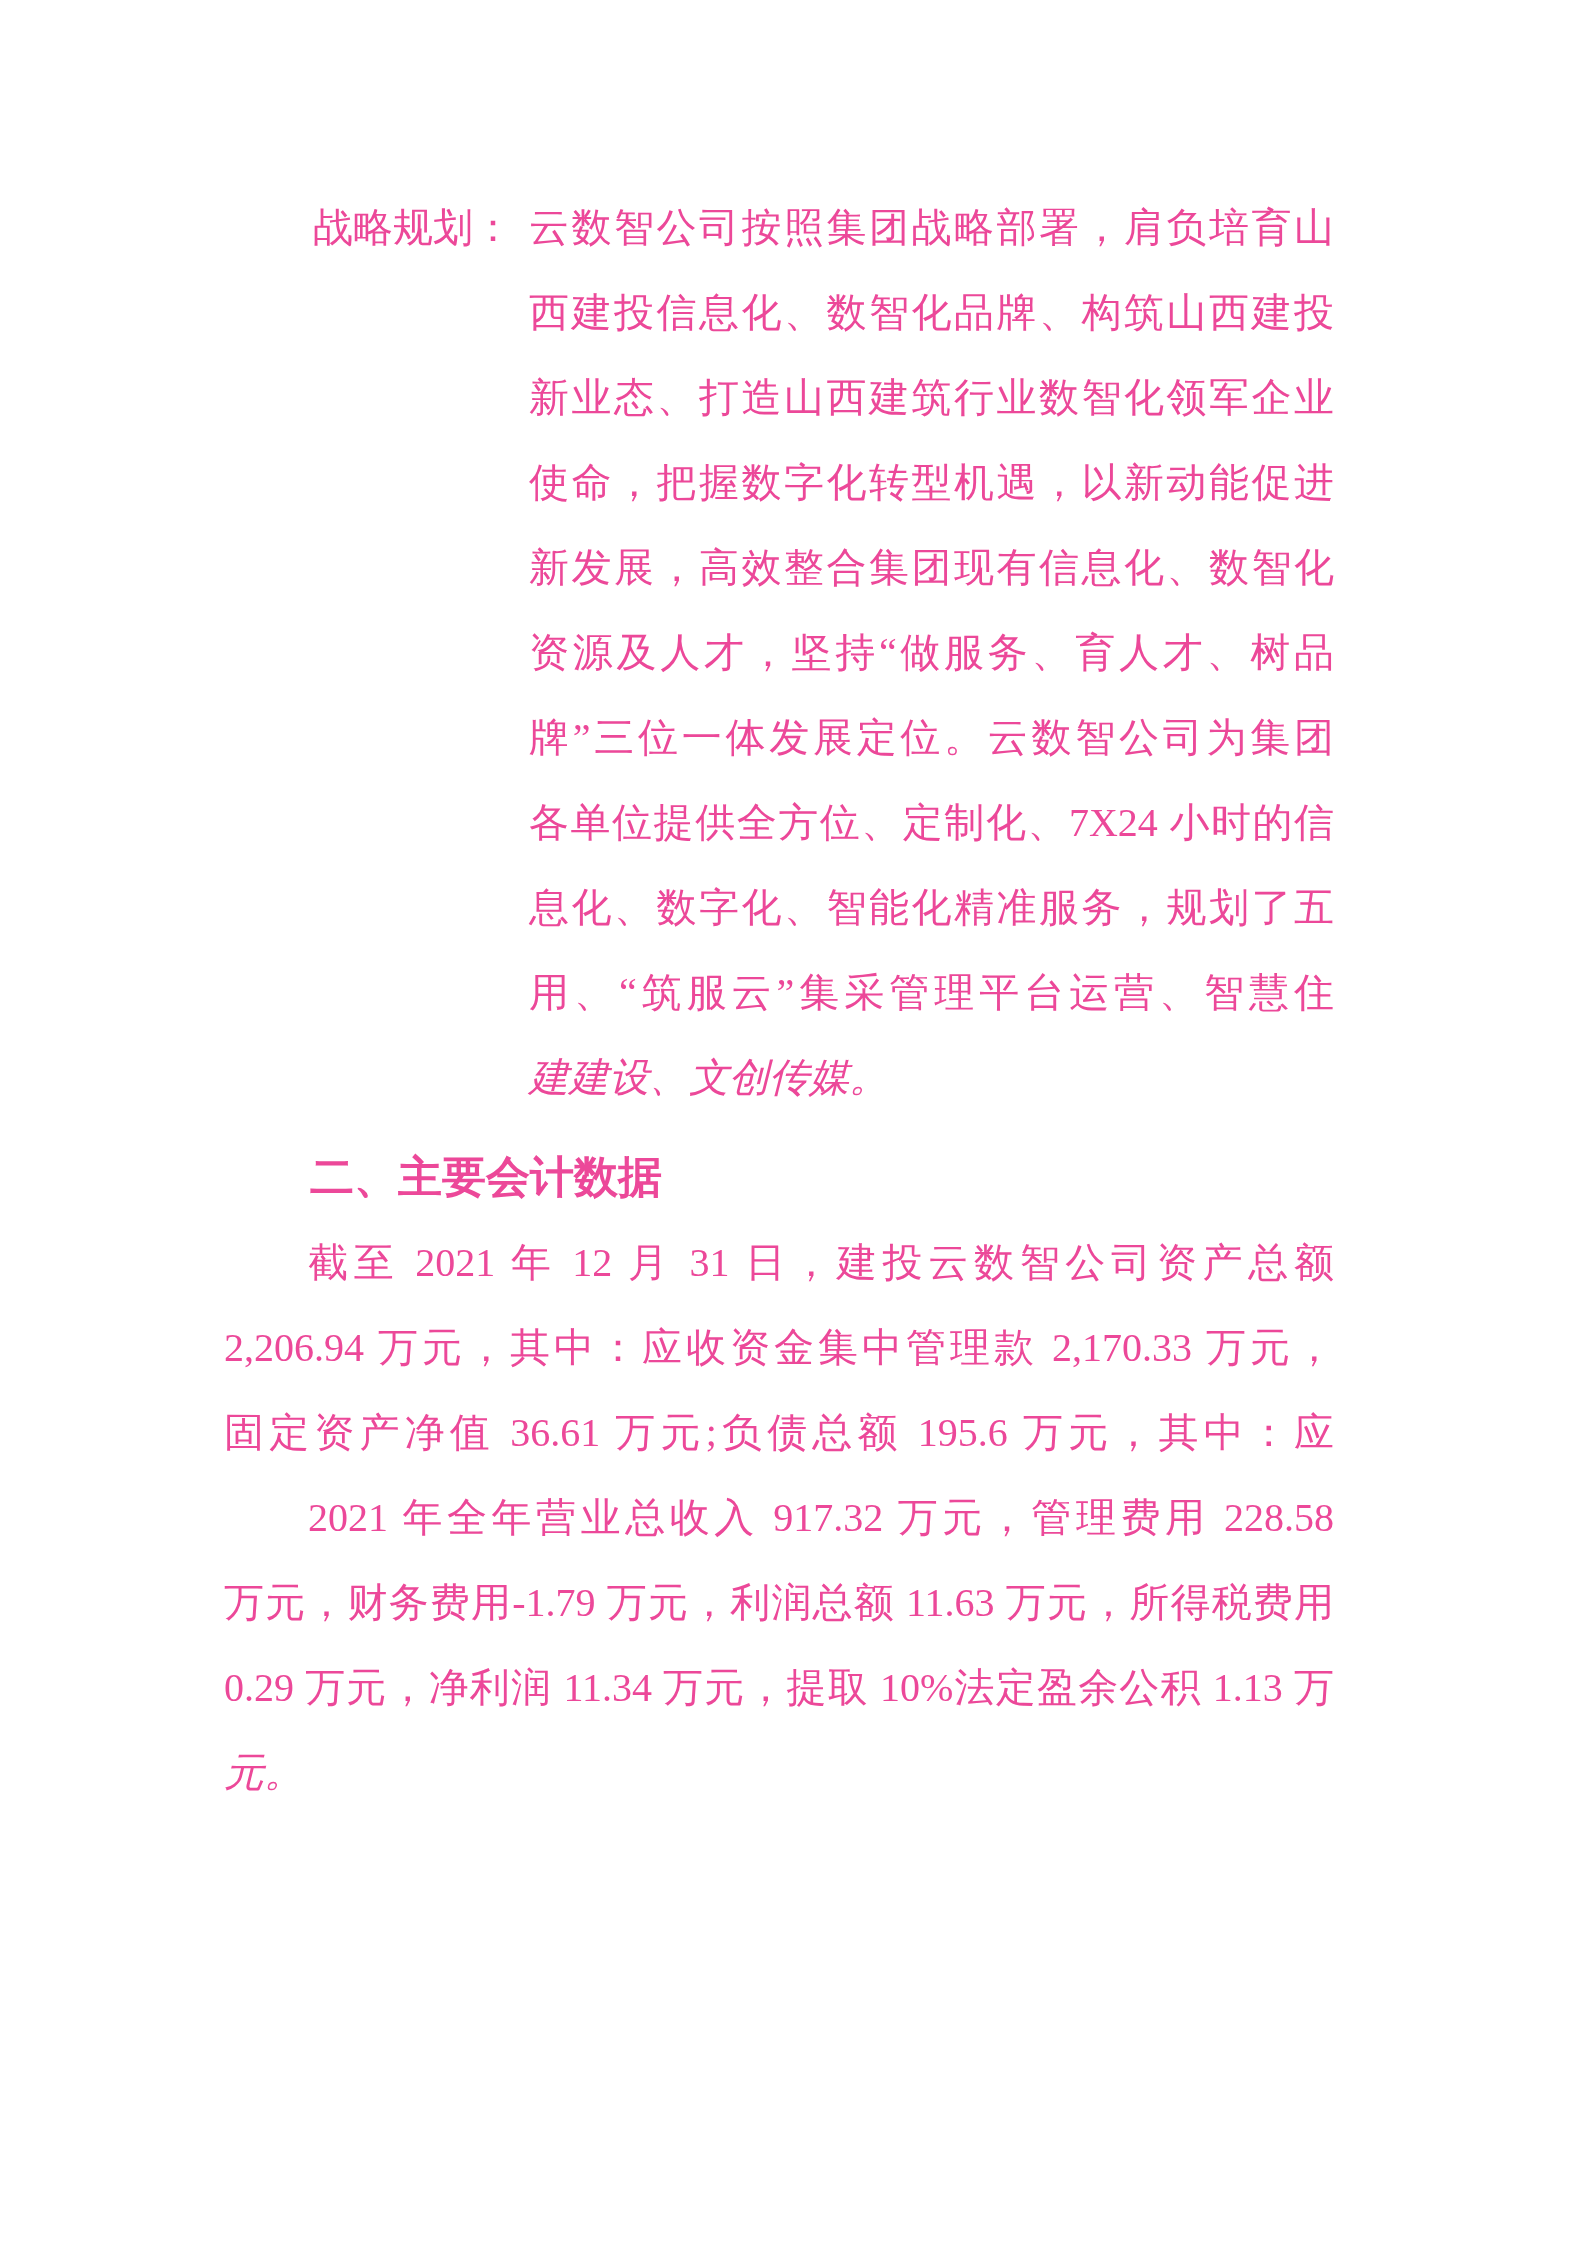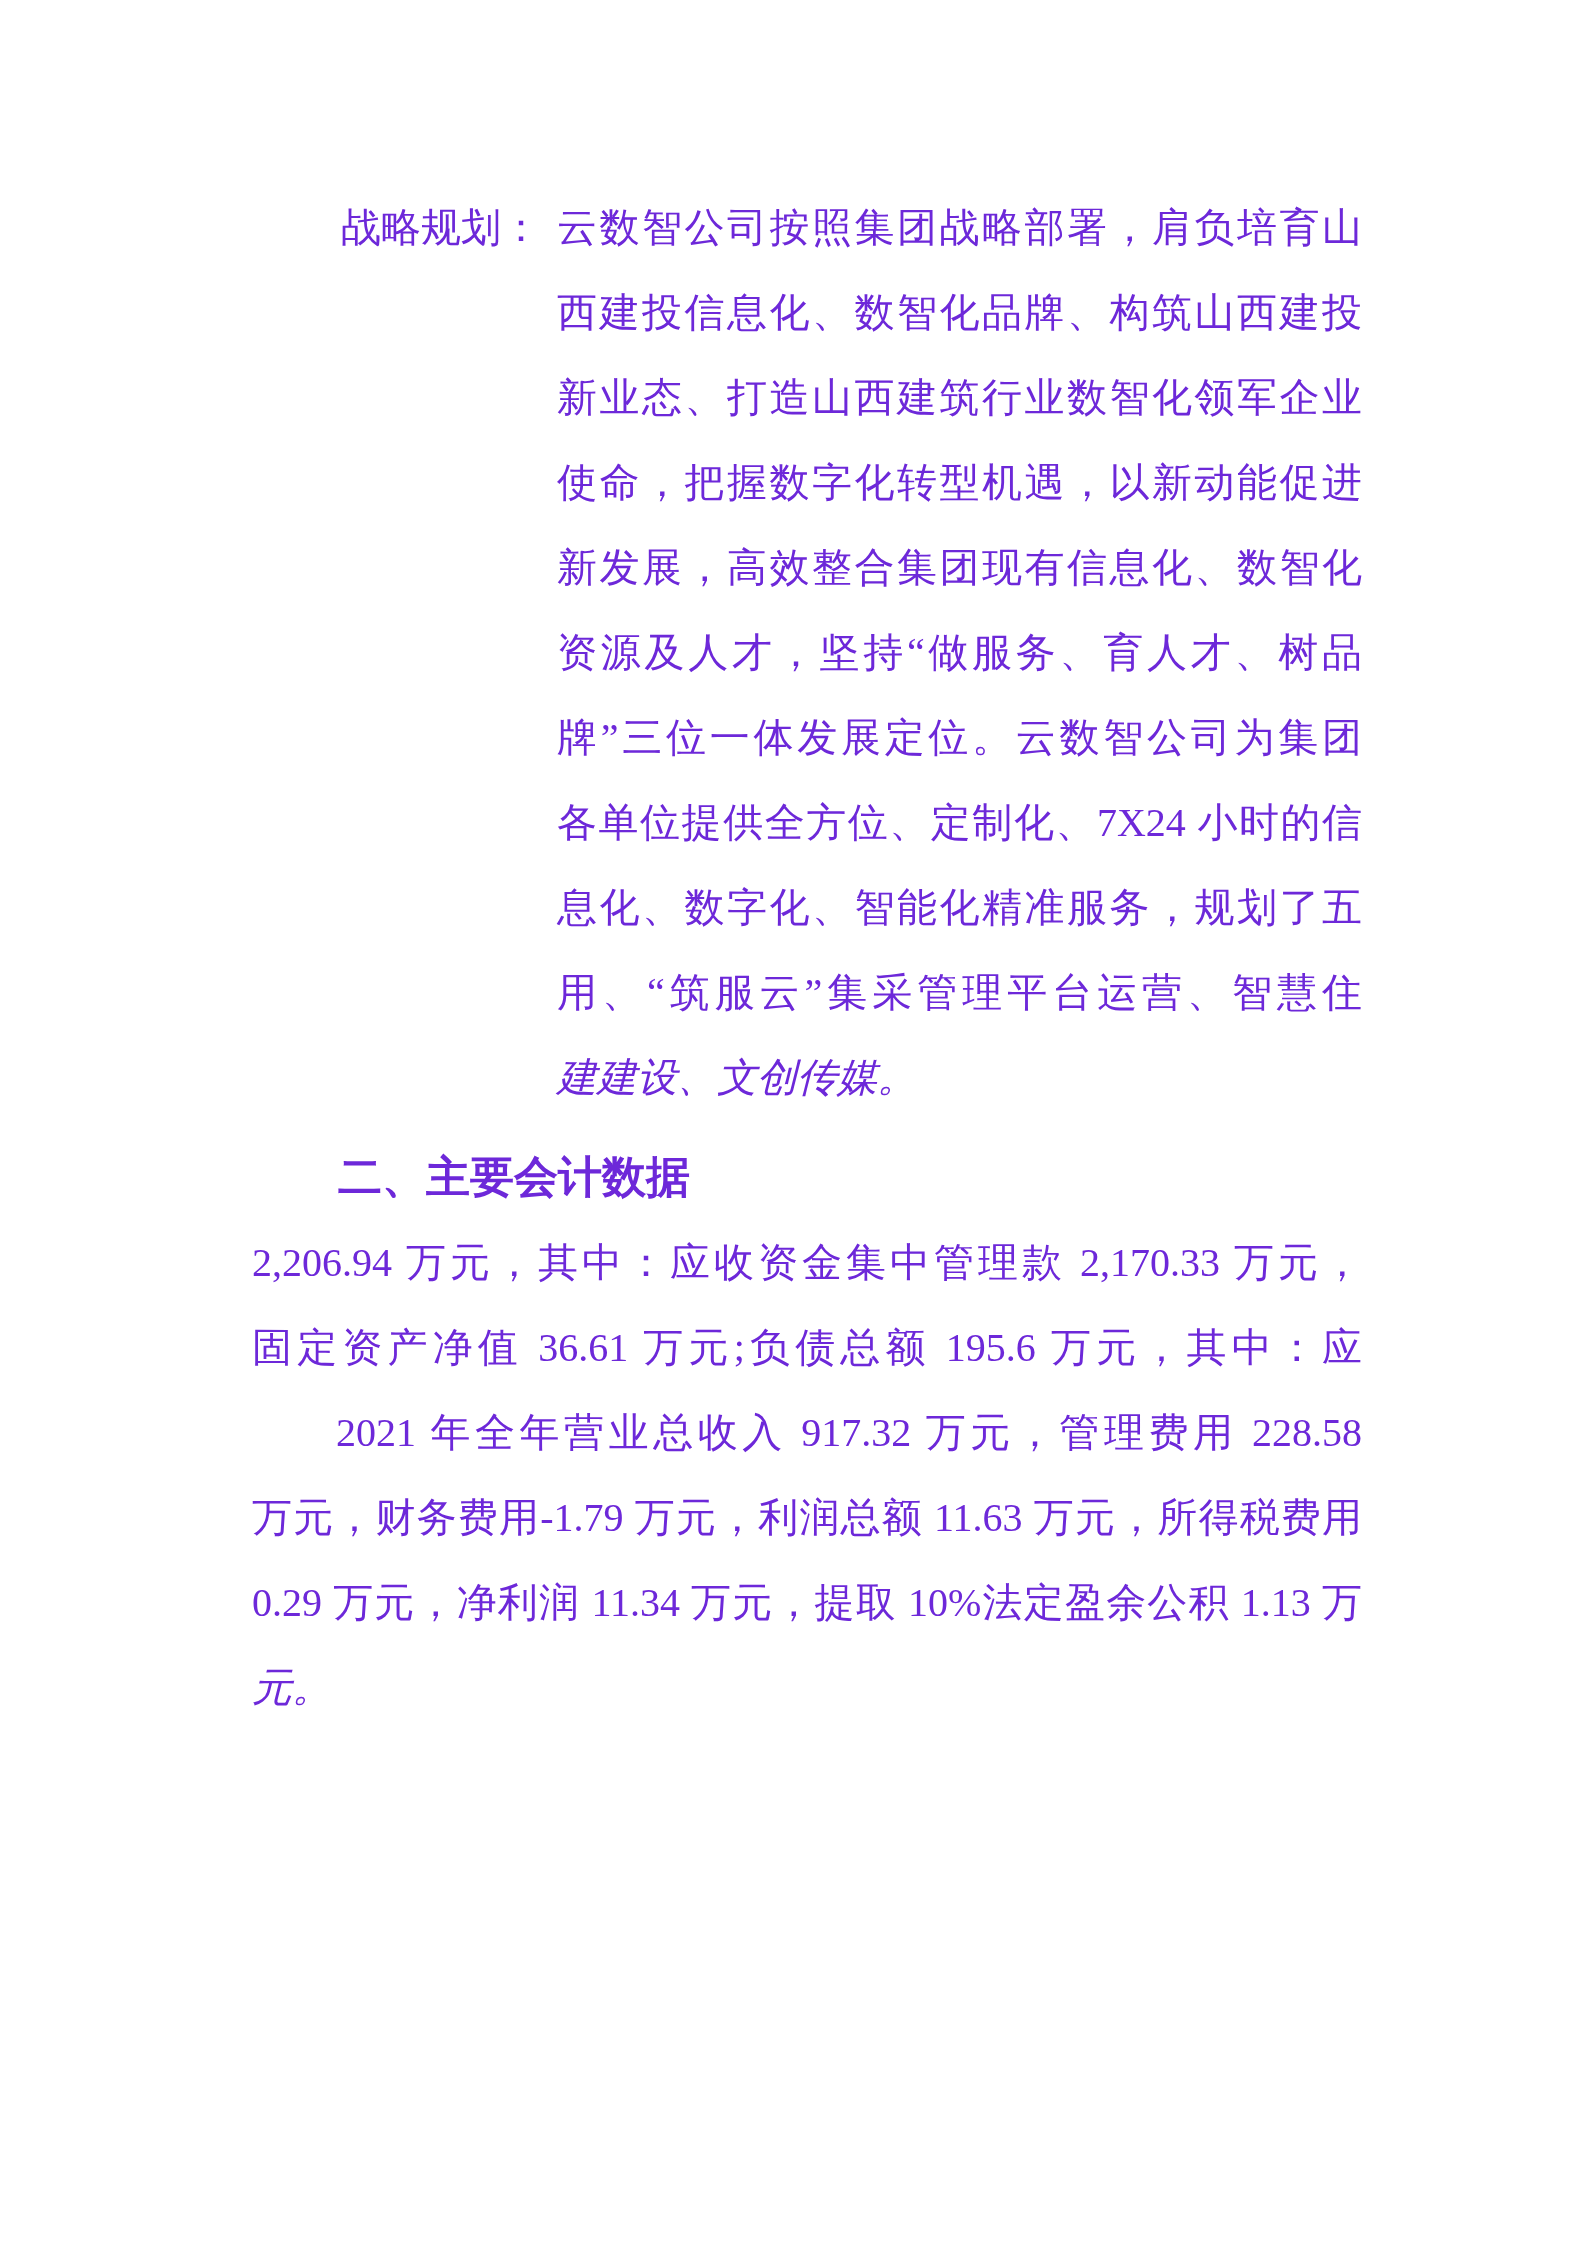--- a/index.html
+++ b/index.html
@@ -7,26 +7,26 @@
   body {
     position: relative;
     width: 1587px;
     height: 2245px;
     overflow: hidden;
     font-family: "Liberation Serif", "DejaVu Serif", serif;
     color: #000000;
   }
   .doc {
     position: absolute;
-    left: 252px;
+    left: 224px;
     top: 185px;
     width: 1110px;
     font-size: 40px;
     line-height: 85px;
-    color: #6d28d9;
+    color: #ec4899;
   }
   .line { min-height: 85px; }
   
   .j { text-align: justify; text-align-last: justify; }
   .short { text-align: left; text-align-last: left; font-style: italic; }
   
   .strategy-block {
     position: relative;
     margin-left: 305px;
     width: 805px;
@@ -67,20 +67,21 @@
     <div class="line j">牌”三位一体发展定位。云数智公司为集团</div>
     <div class="line j">各单位提供全方位、定制化、7X24 小时的信</div>
     <div class="line j">息化、数字化、智能化精准服务，规划了五</div>
     <div class="line j">用、“筑服云”集采管理平台运营、智慧住</div>
     <div class="line short">建建设、文创传媒。</div>
   </div>
 
   <div class="section-heading">二、主要会计数据</div>
 
   <div>
+    <div class="line j indent">截至 2021 年 12 月 31 日，建投云数智公司资产总额</div>
     <div class="line j">2,206.94 万元，其中：应收资金集中管理款 2,170.33 万元，</div>
     <div class="line j">固定资产净值 36.61 万元;负债总额 195.6 万元，其中：应</div>
   </div>
 
   <div>
     <div class="line j indent">2021 年全年营业总收入 917.32 万元，管理费用 228.58</div>
     <div class="line j">万元，财务费用-1.79 万元，利润总额 11.63 万元，所得税费用</div>
     <div class="line j">0.29 万元，净利润 11.34 万元，提取 10%法定盈余公积 1.13 万</div>
     <div class="line short">元。</div>
   </div>

